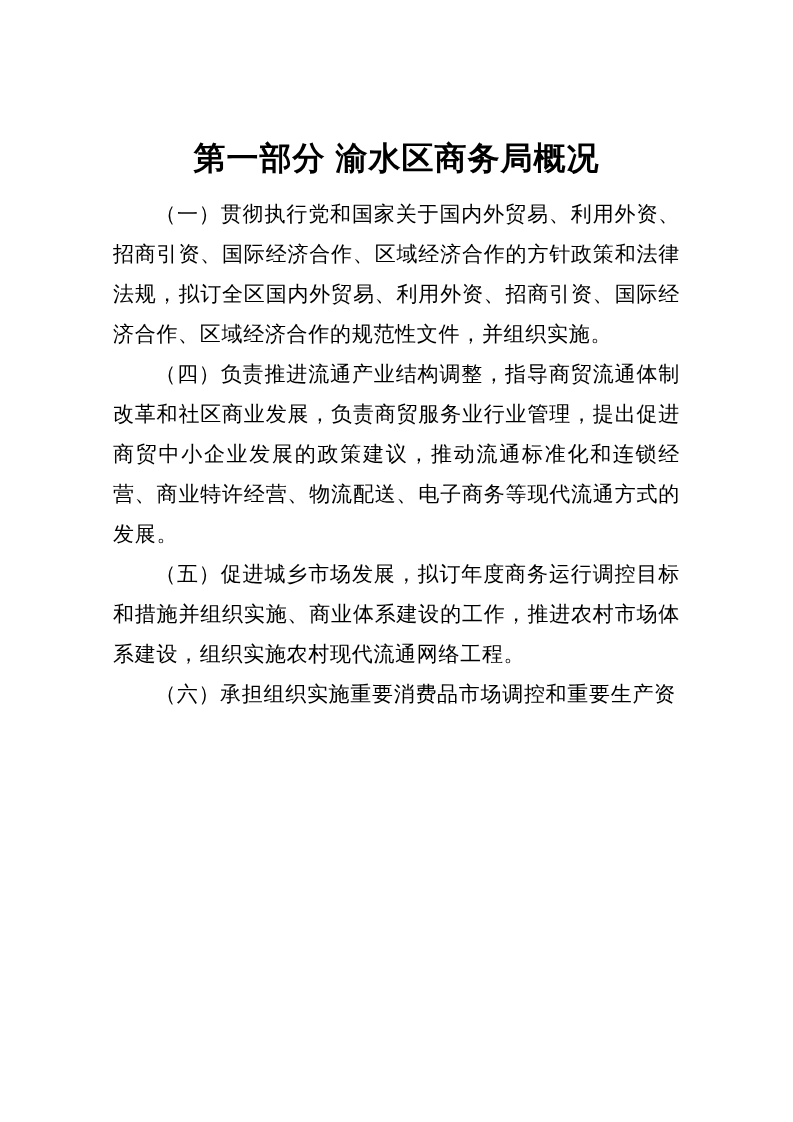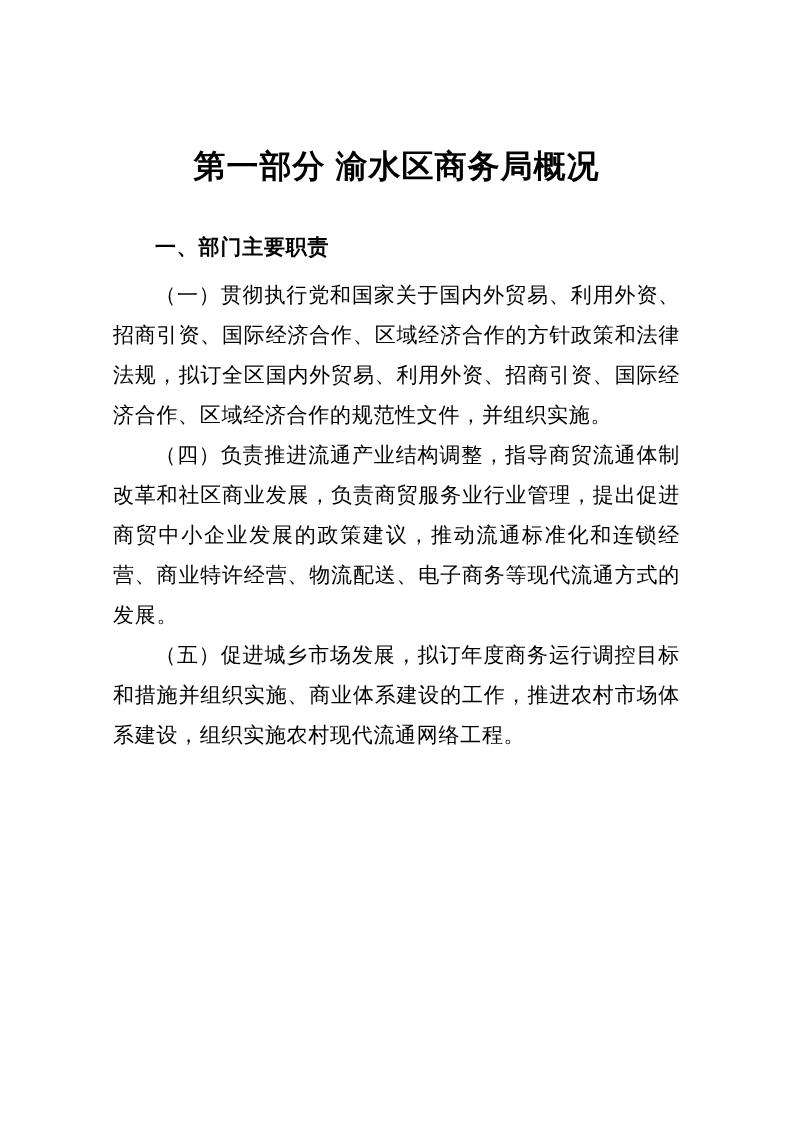--- a/index.html
+++ b/index.html
@@ -4,21 +4,21 @@
 <style>
   html, body {
     margin: 0;
     padding: 0;
     background: #ffffff;
   }
   .page {
     position: relative;
     width: 793px;
     height: 892px;
-    margin: 8px auto;
+    margin: 0 auto;
     background: #ffffff;
     color: #000000;
     overflow: hidden;
   }
   .doc-title {
     margin: 0;
     padding-top: 136px;
     height: 44px;
     line-height: 44px;
     text-align: center;
@@ -67,25 +67,25 @@
 </style>
 </head>
 <body>
 
 <div class="page">
 
   <h1 class="doc-title">第一部分 渝水区商务局概况</h1>
 
   <div class="content">
 
-    <h2 class="section-heading">一、部门主要职责</h2>
 
     <div class="paragraphs">
       <p class="para">（一）贯彻执行党和国家关于国内外贸易、利用外资、招商引资、国际经济合作、区域经济合作的方针政策和法律法规，拟订全区国内外贸易、利用外资、招商引资、国际经济合作、区域经济合作的规范性文件，并组织实施。</p>
       <p class="para">（四）负责推进流通产业结构调整，指导商贸流通体制改革和社区商业发展，负责商贸服务业行业管理，提出促进商贸中小企业发展的政策建议，推动流通标准化和连锁经营、商业特许经营、物流配送、电子商务等现代流通方式的发展。</p>
       <p class="para">（五）促进城乡市场发展，拟订年度商务运行调控目标和措施并组织实施、商业体系建设的工作，推进农村市场体系建设，组织实施农村现代流通网络工程。</p>
+      <p class="para">（六）承担组织实施重要消费品市场调控和重要生产资</p>
     </div>
 
   </div>
 
   <div class="page-number">— 3 —</div>
 
 </div>
 
 </body></html>

